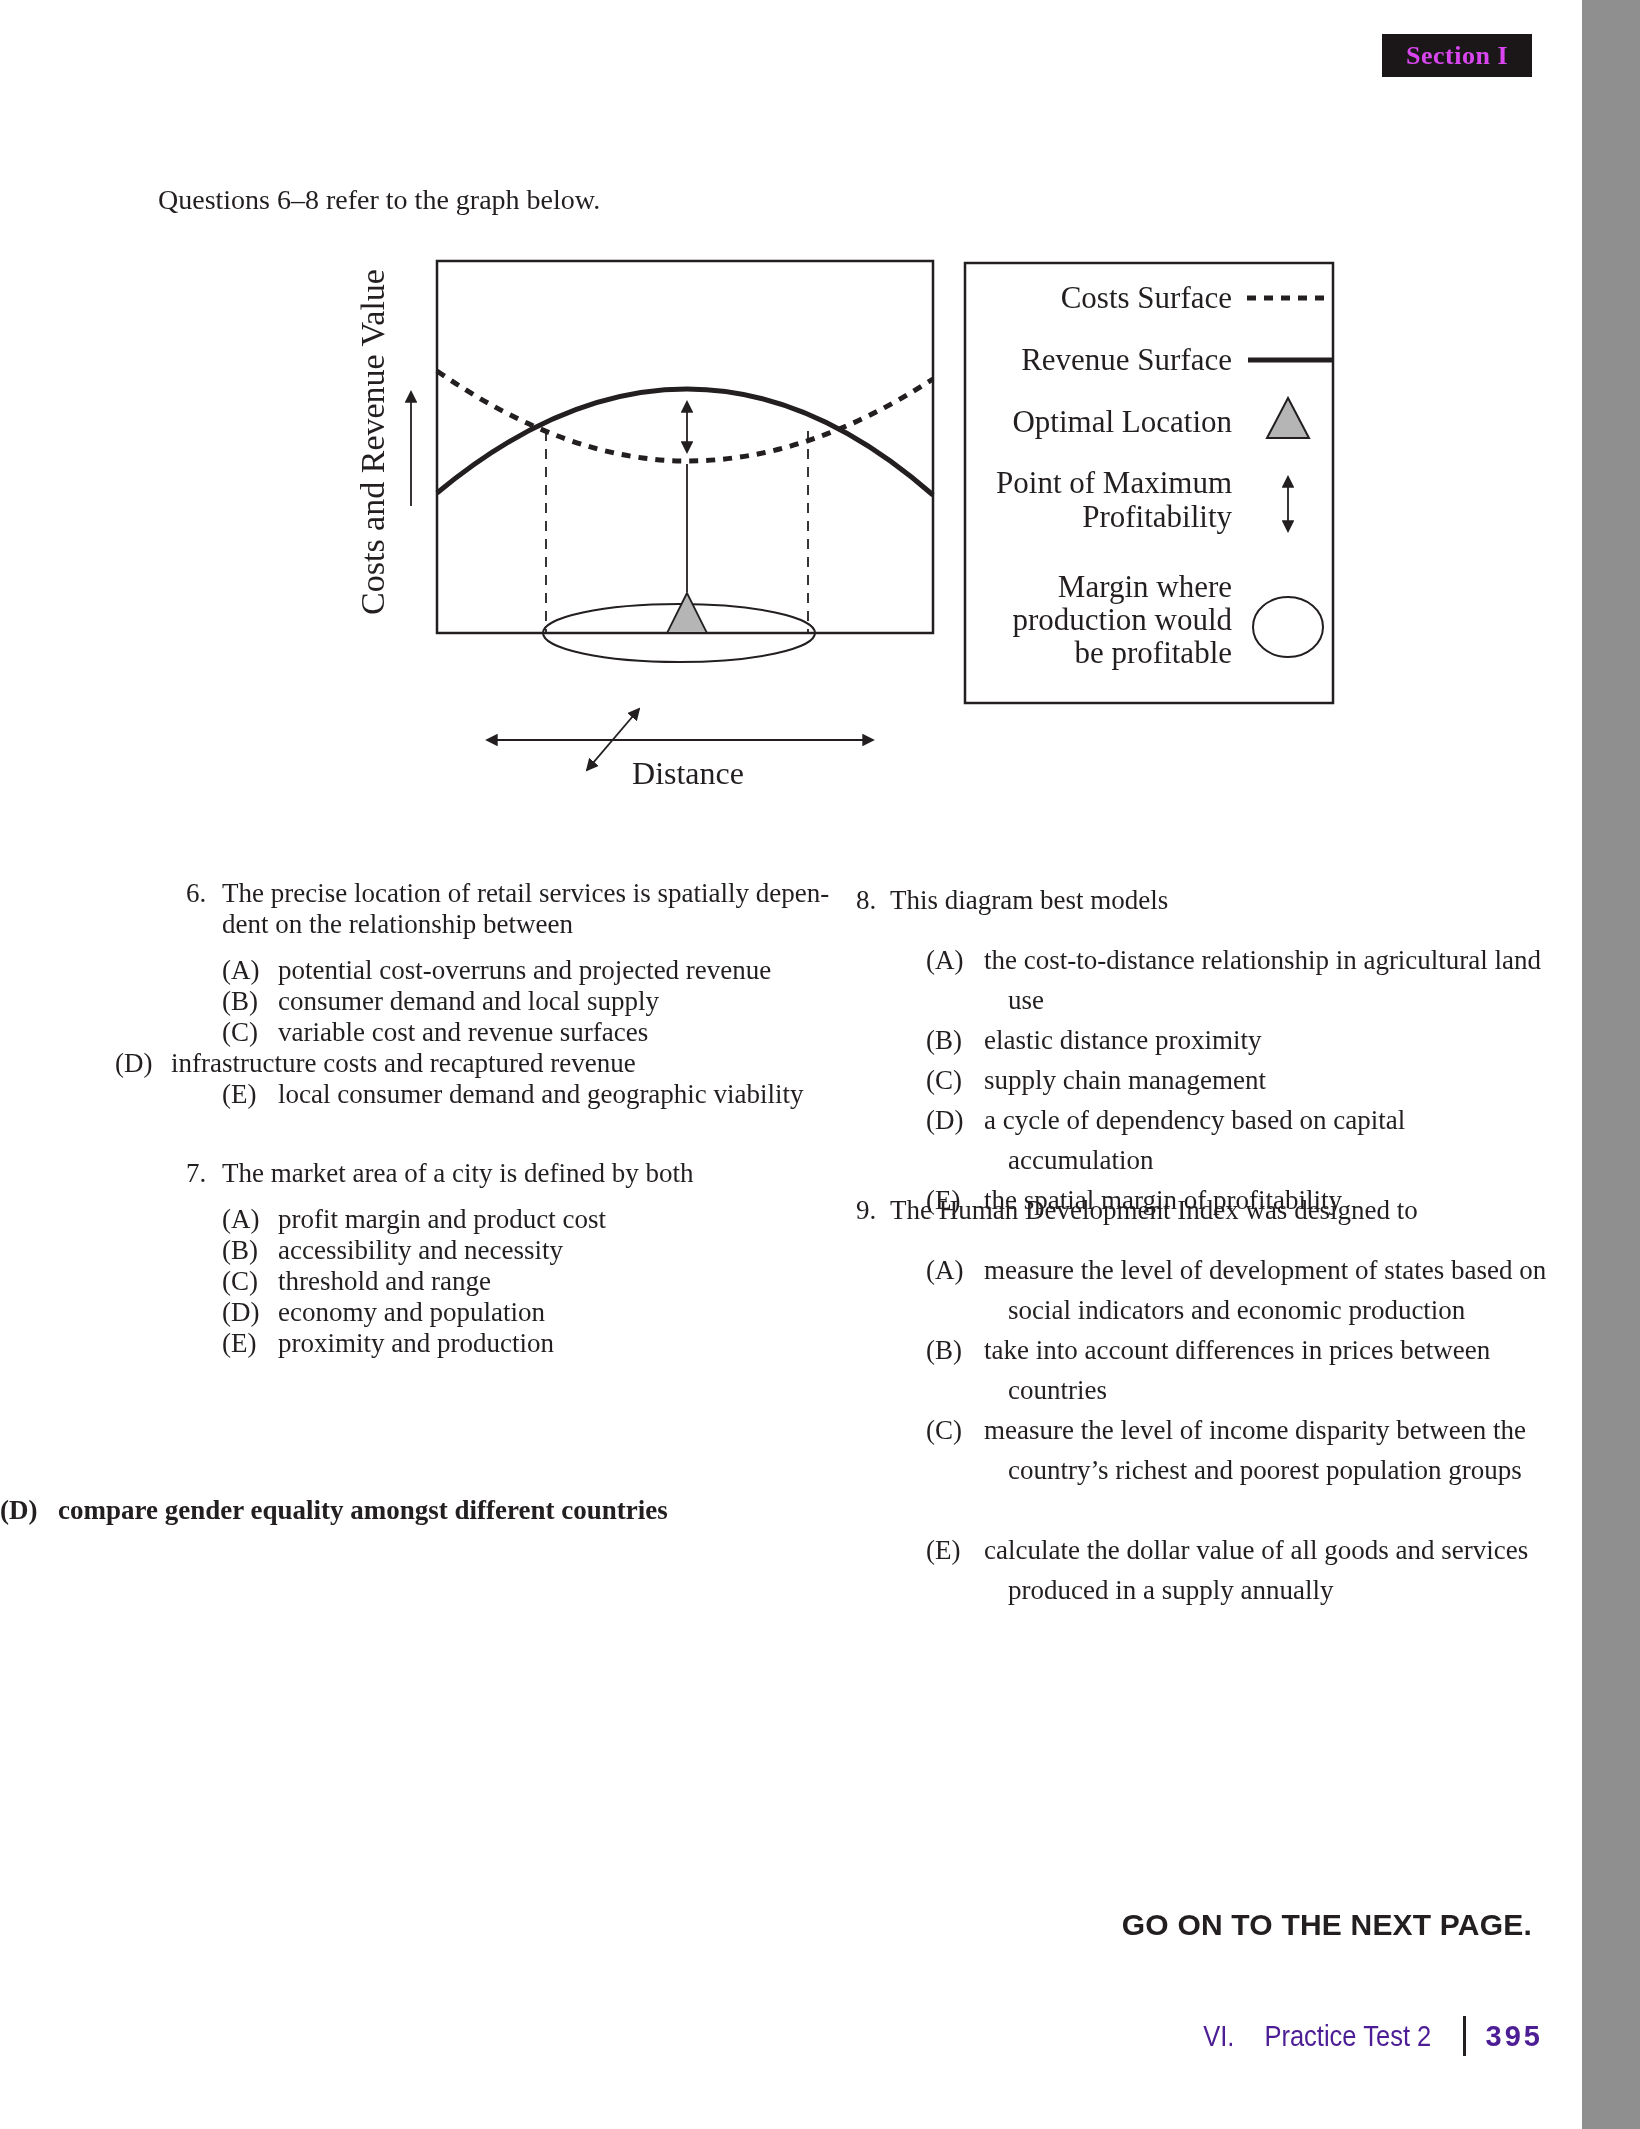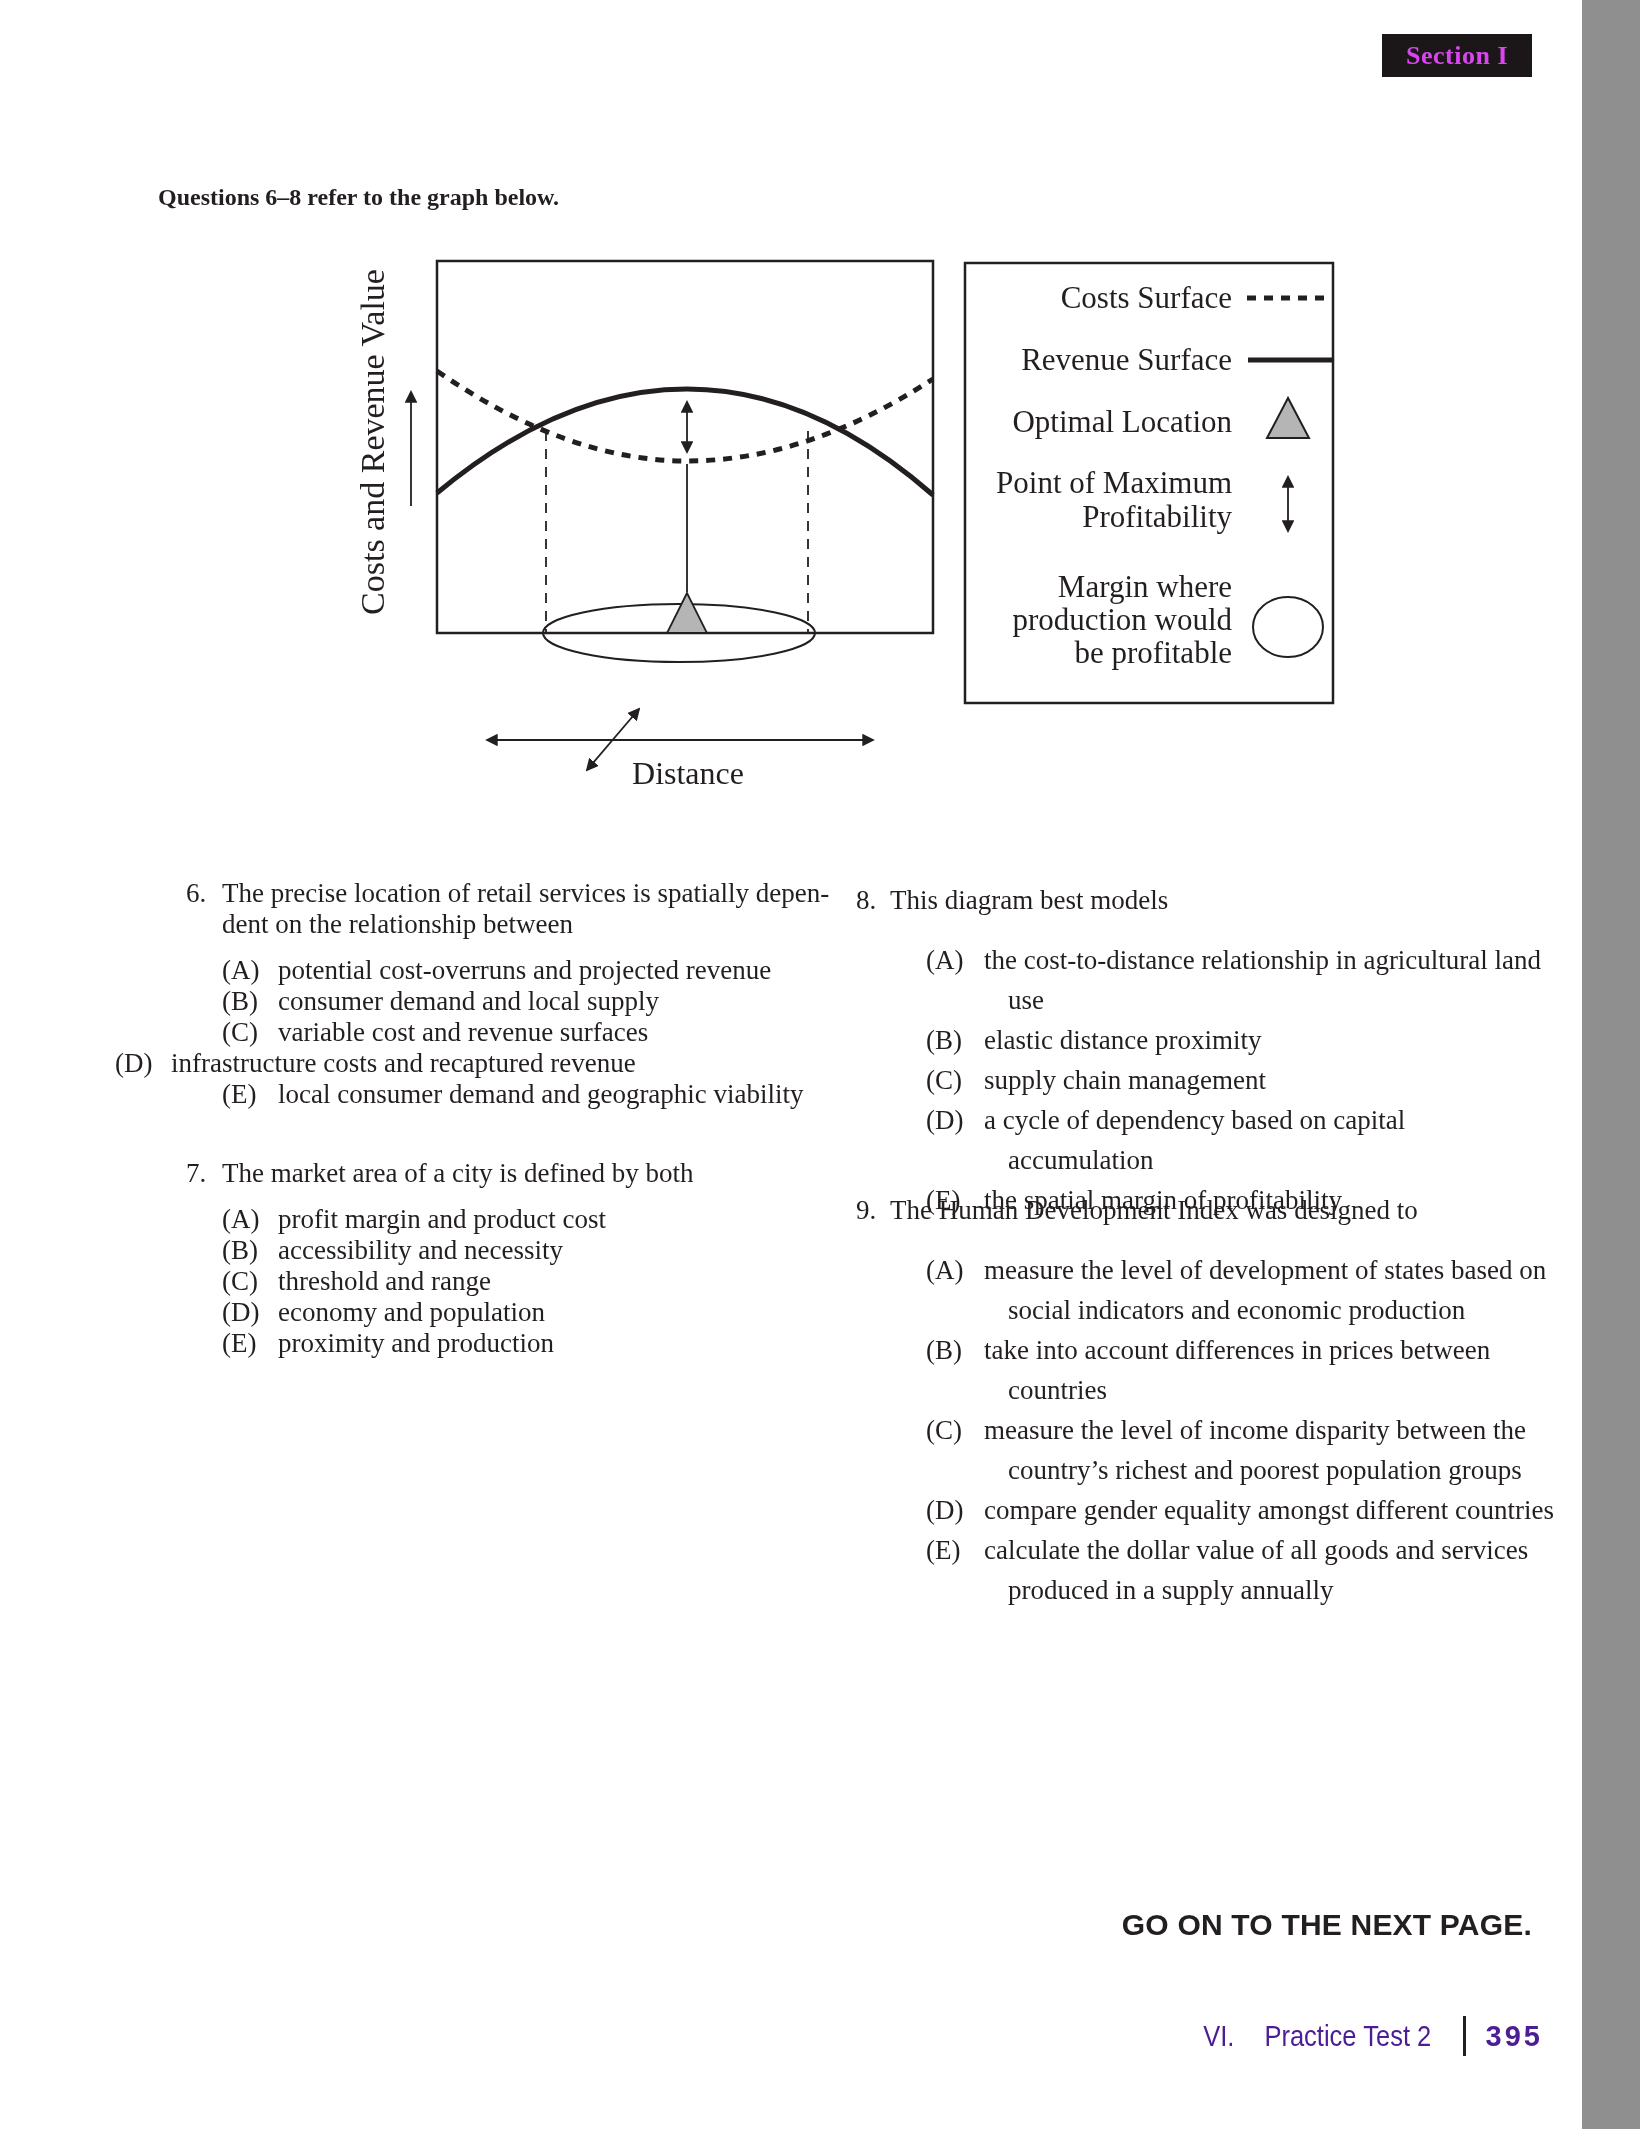--- a/index.html
+++ b/index.html
@@ -7,21 +7,21 @@
     width:1640px;height:2129px;position:relative;background:#ffffff;
     font-family:"Liberation Serif",serif;color:#231f20;overflow:hidden;
   }
   .edge-bar{position:absolute;top:0;right:0;width:58px;height:2129px;background:#8f8f8f;}
   .section-badge{
     position:absolute;left:1382px;top:34px;width:150px;height:43px;background:#1b1718;
     color:#d946ef;font-family:"Liberation Serif",serif;font-weight:bold;font-size:26px;
     display:flex;align-items:center;justify-content:center;letter-spacing:0.5px;
   }
   .instructions{
-    position:absolute;left:158px;top:184px;font-weight:bold;font-size:24px;
+    position:absolute;left:158px;top:184px;font-weight:normal;font-size:28px;
     font-family:"Liberation Serif",serif;
   }
   .figure-svg{position:absolute;left:340px;top:250px;}
   .question{position:absolute;left:0;width:1600px;font-size:27px;color:#231f20;}
   .qnum{position:absolute;top:0;}
   .qletter{display:inline-block;}
   .go-on{
     position:absolute;top:1908px;right:108px;font-family:"Liberation Sans",sans-serif;
     font-weight:bold;font-size:30px;letter-spacing:0.2px;
   }
@@ -129,21 +129,21 @@
     </div>
     <div class="question" style="top: 1190px;">
       <span class="qnum" style="left: 856px; line-height: 40px;">9.</span>
       <div class="qline" style="padding-left: 890px; line-height: 40px;">The Human Development Index was designed to</div>
       <div class="qline" style="line-height: 40px; padding-left: 926px; margin-top: 20px;"><span class="qletter" style="width: 58px;">(A)</span><span>measure the level of development of states based on</span></div>
       <div class="qline" style="line-height: 40px; padding-left: 1008px;">social indicators and economic production</div>
       <div class="qline" style="line-height: 40px; padding-left: 926px;"><span class="qletter" style="width: 58px;">(B)</span><span>take into account differences in prices between</span></div>
       <div class="qline" style="line-height: 40px; padding-left: 1008px;">countries</div>
       <div class="qline" style="line-height: 40px; padding-left: 926px;"><span class="qletter" style="width: 58px;">(C)</span><span>measure the level of income disparity between the</span></div>
       <div class="qline" style="line-height: 40px; padding-left: 1008px;">country’s richest and poorest population groups</div>
-      <div class="qline" style="line-height: 40px; padding-left: 926px;"><span class="qletter" style="width: 58px;">(D)</span><span>compare gender equality amongst different countries</span></div>
+      <div class="qline" style="line-height: 40px;  font-weight: bold;"><span class="qletter" style="width: 58px;">(D)</span><span>compare gender equality amongst different countries</span></div>
       <div class="qline" style="line-height: 40px; padding-left: 926px;"><span class="qletter" style="width: 58px;">(E)</span><span>calculate the dollar value of all goods and services</span></div>
       <div class="qline" style="line-height: 40px; padding-left: 1008px;">produced in a supply annually</div>
     </div>
   </div>
 
 <div class="go-on">GO ON TO THE NEXT PAGE.</div>
 
 <div class="page-footer">
   <span class="footer-chapter">VI.</span>
   <span class="footer-title">Practice Test 2</span>

